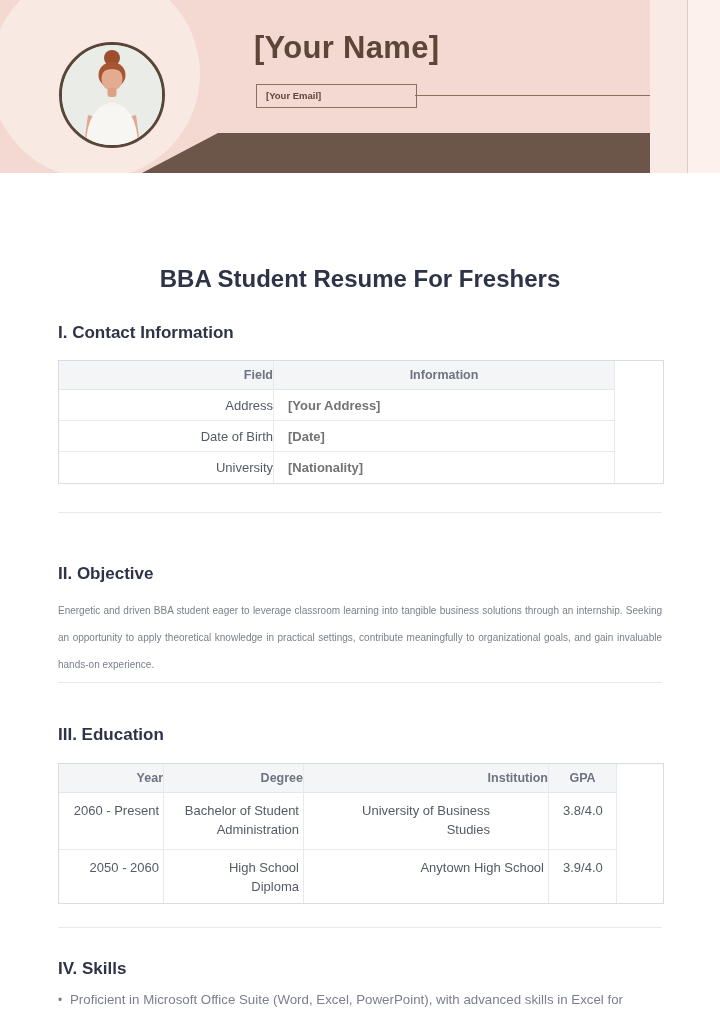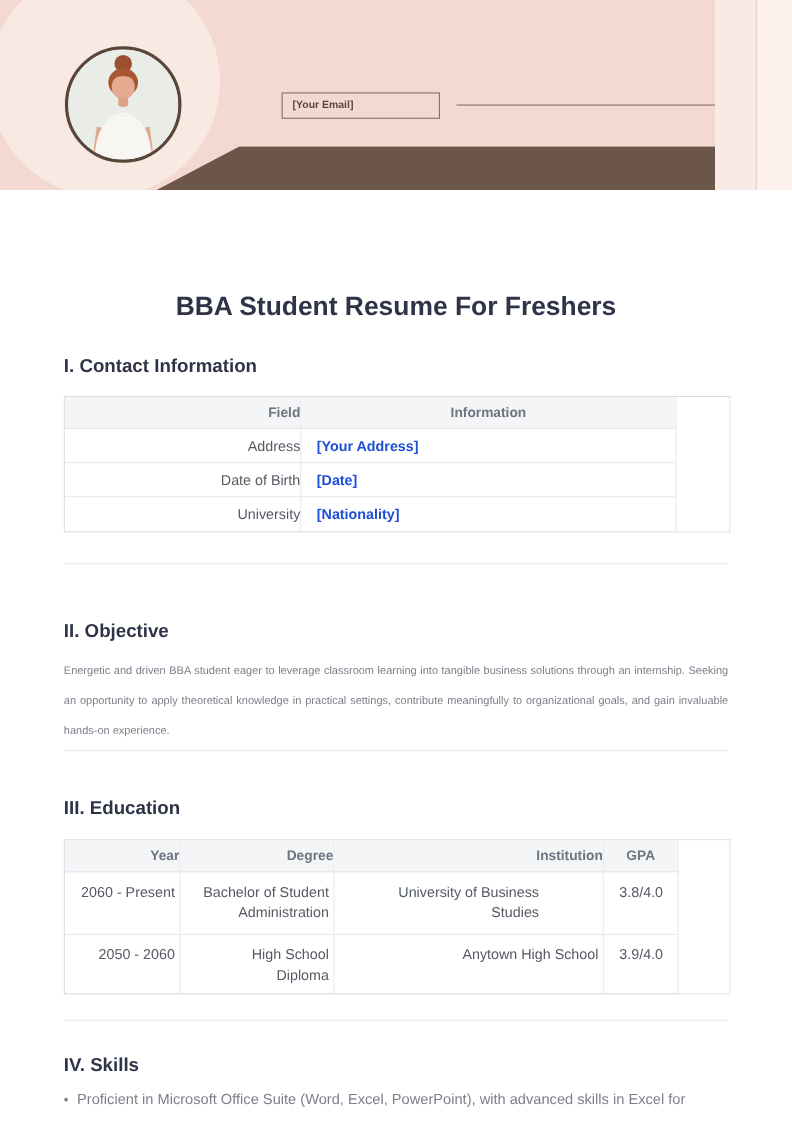--- a/index.html
+++ b/index.html
@@ -68,21 +68,21 @@
     left: 254px; top: 30px;
     font-size: 31px;
     font-weight: 700;
     color: #5d4539;
     letter-spacing: 0.3px;
     white-space: nowrap;
   }
   .email-box {
     position: absolute;
     left: 256px; top: 84px;
-    width: 144px; height: 24px;
+    width: 161px; height: 24px;
     border: 1px solid #8a6e5e;
     background: transparent;
     font-size: 9.5px;
     line-height: 22px;
     color: #5d4539;
     padding-left: 9px;
     font-weight: 600;
   }
   .email-underline {
     position: absolute;
@@ -141,21 +141,21 @@
     height: 29px;
     border-bottom: 1px solid #e4e6ea;
   }
   .cell {
     border-bottom: 1px solid #e9eaee;
     color: #555a64;
     padding-left: 14px;
   }
   tr:last-child .cell { border-bottom: 0; }
   .contact-table .cell { height: 31px; }
-  .value { font-weight: 700; color: #1d4ed8; }
+  .value { font-weight: 700; color: #737373; }
   .col-sep { border-right: 1px solid #e9eaee; text-align: right; }
   .strip-cell {
     border-left: 1px solid #e9eaee;
     background: #ffffff;
   }
   .education-table .cell {
     vertical-align: top;
     padding-top: 8px;
     padding-bottom: 7px;
     line-height: 19px;
@@ -213,20 +213,21 @@
 
       <path d="M26 70 L22 100 L34 100 L34 72 Z" fill="#e0a98e"></path>
       <path d="M74 70 L78 100 L66 100 L66 72 Z" fill="#e0a98e"></path>
 
       <path d="M24 100 Q25 62 50 57 Q75 62 76 100 Z" fill="#f7f6f3"></path>
 
       <path d="M44 58 Q50 63 56 58 Q53 61 50 61 Q47 61 44 58 Z" fill="#e3e1dc"></path>
     </svg>
   </div>
 
+  <div class="name-title">[Your Name]</div>
   <div class="email-box">[Your Email]</div>
   <div class="email-underline"></div>
 </div>
 
 <div class="main">
 
   <h1 class="page-title">BBA Student Resume For Freshers</h1>
 
   <h2 class="section-heading h-contact">I. Contact Information</h2>
 

